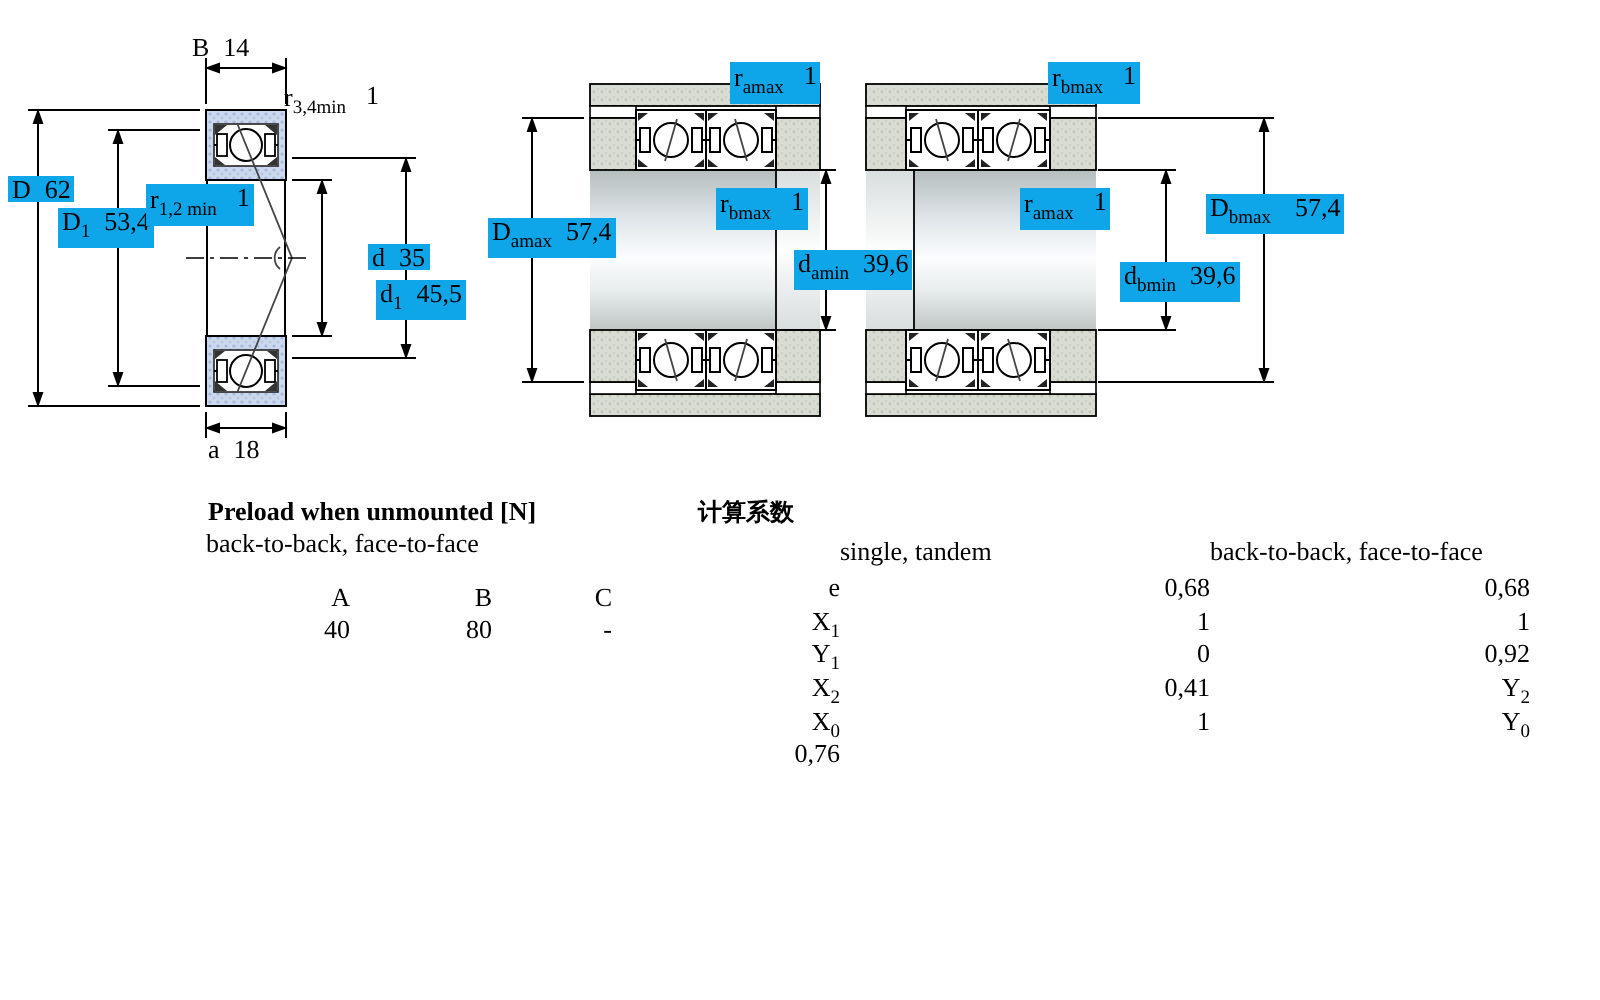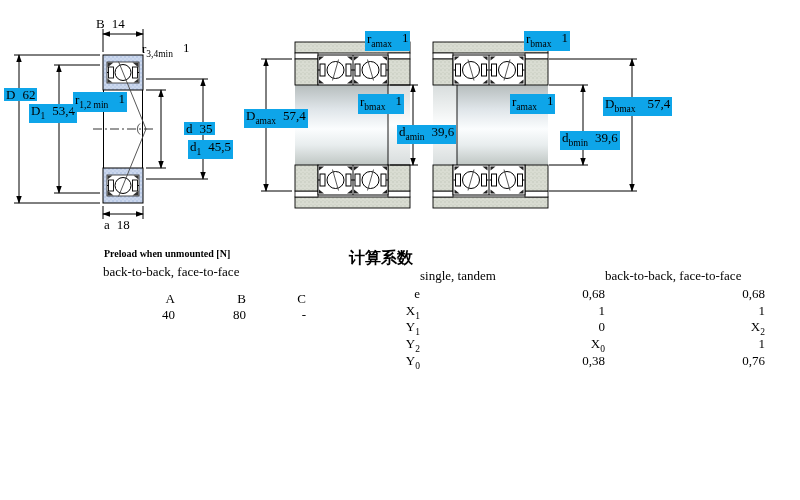--- a/index.html
+++ b/index.html
@@ -4,21 +4,21 @@
 <style>
   html,body{margin:0;padding:0;background:#fff;}
   #page{position:relative;width:800px;height:384px;background:#ffffff;overflow:hidden;
         font-family:"Liberation Serif",serif;color:#000;text-align:right;}
   svg{position:absolute;left:0;top:0;}
   .dim{position:absolute;font-size:13px;line-height:13px;white-space:nowrap;color:#000;}
   .wbg{background:#0ea5e9;padding:0 2px;}
   .dim sub{font-size:9.5px;vertical-align:-3.5px;}
   .dim .val{margin-left:7px;}
   .dim .note{margin-left:10px;vertical-align:1px;}
-  .tbl-title{position:absolute;font-weight:bold;font-size:10px;white-space:nowrap;}
+  .tbl-title{position:absolute;font-weight:bold;font-size:13px;white-space:nowrap;}
   .tbl-sub{position:absolute;font-size:13px;white-space:nowrap;}
   .grid-preload{position:absolute;left:103px;top:291px;display:grid;
       grid-template-columns:72px 71px 60px;grid-auto-rows:15.5px;font-size:13px;}
   .grid-factors{position:absolute;left:345px;top:286px;display:grid;
       grid-template-columns:75px 185px 160px;grid-auto-rows:16.7px;font-size:13px;}
   .grid-factors sub,.grid-preload sub{font-size:9.5px;vertical-align:-3.5px;}
 </style>
 </head>
 <body>
 
@@ -216,40 +216,41 @@
   <span class="tbl-sub" style="left:103px;top:264px">back-to-back, face-to-face</span>
   <div class="grid-preload">
     <span class="hc">A</span>
     <span class="hc">B</span>
     <span class="hc">C</span>
     <span>40</span>
     <span>80</span>
     <span>-</span>
   </div>
 
-  <span class="tbl-title" style="left:349px;top:248px;font-family:Liberation Serif, serif;font-size:16px">计算系数</span>
+  <span class="tbl-title" style="left:349px;top:248px;font-family:Liberation Serif, serif;font-size:12px">计算系数</span>
   <span class="tbl-sub" style="left:420px;top:268px">single, tandem</span>
   <span class="tbl-sub" style="left:605px;top:268px">back-to-back, face-to-face</span>
   <div class="grid-factors">
     <span><span>e</span><sub></sub></span>
     <span>0,68</span>
     <span>0,68</span>
 
     <span><span>X</span><sub>1</sub></span>
     <span>1</span>
     <span>1</span>
 
     <span><span>Y</span><sub>1</sub></span>
     <span>0</span>
+    <span>0,92</span>
 
     <span><span>X</span><sub>2</sub></span>
+    <span>0,41</span>
 
     <span><span>Y</span><sub>2</sub></span>
 
     <span><span>X</span><sub>0</sub></span>
     <span>1</span>
 
     <span><span>Y</span><sub>0</sub></span>
-    <span>0,38</span>
     <span>0,76</span>
   </div>
 
 </div>
 
 </body></html>

